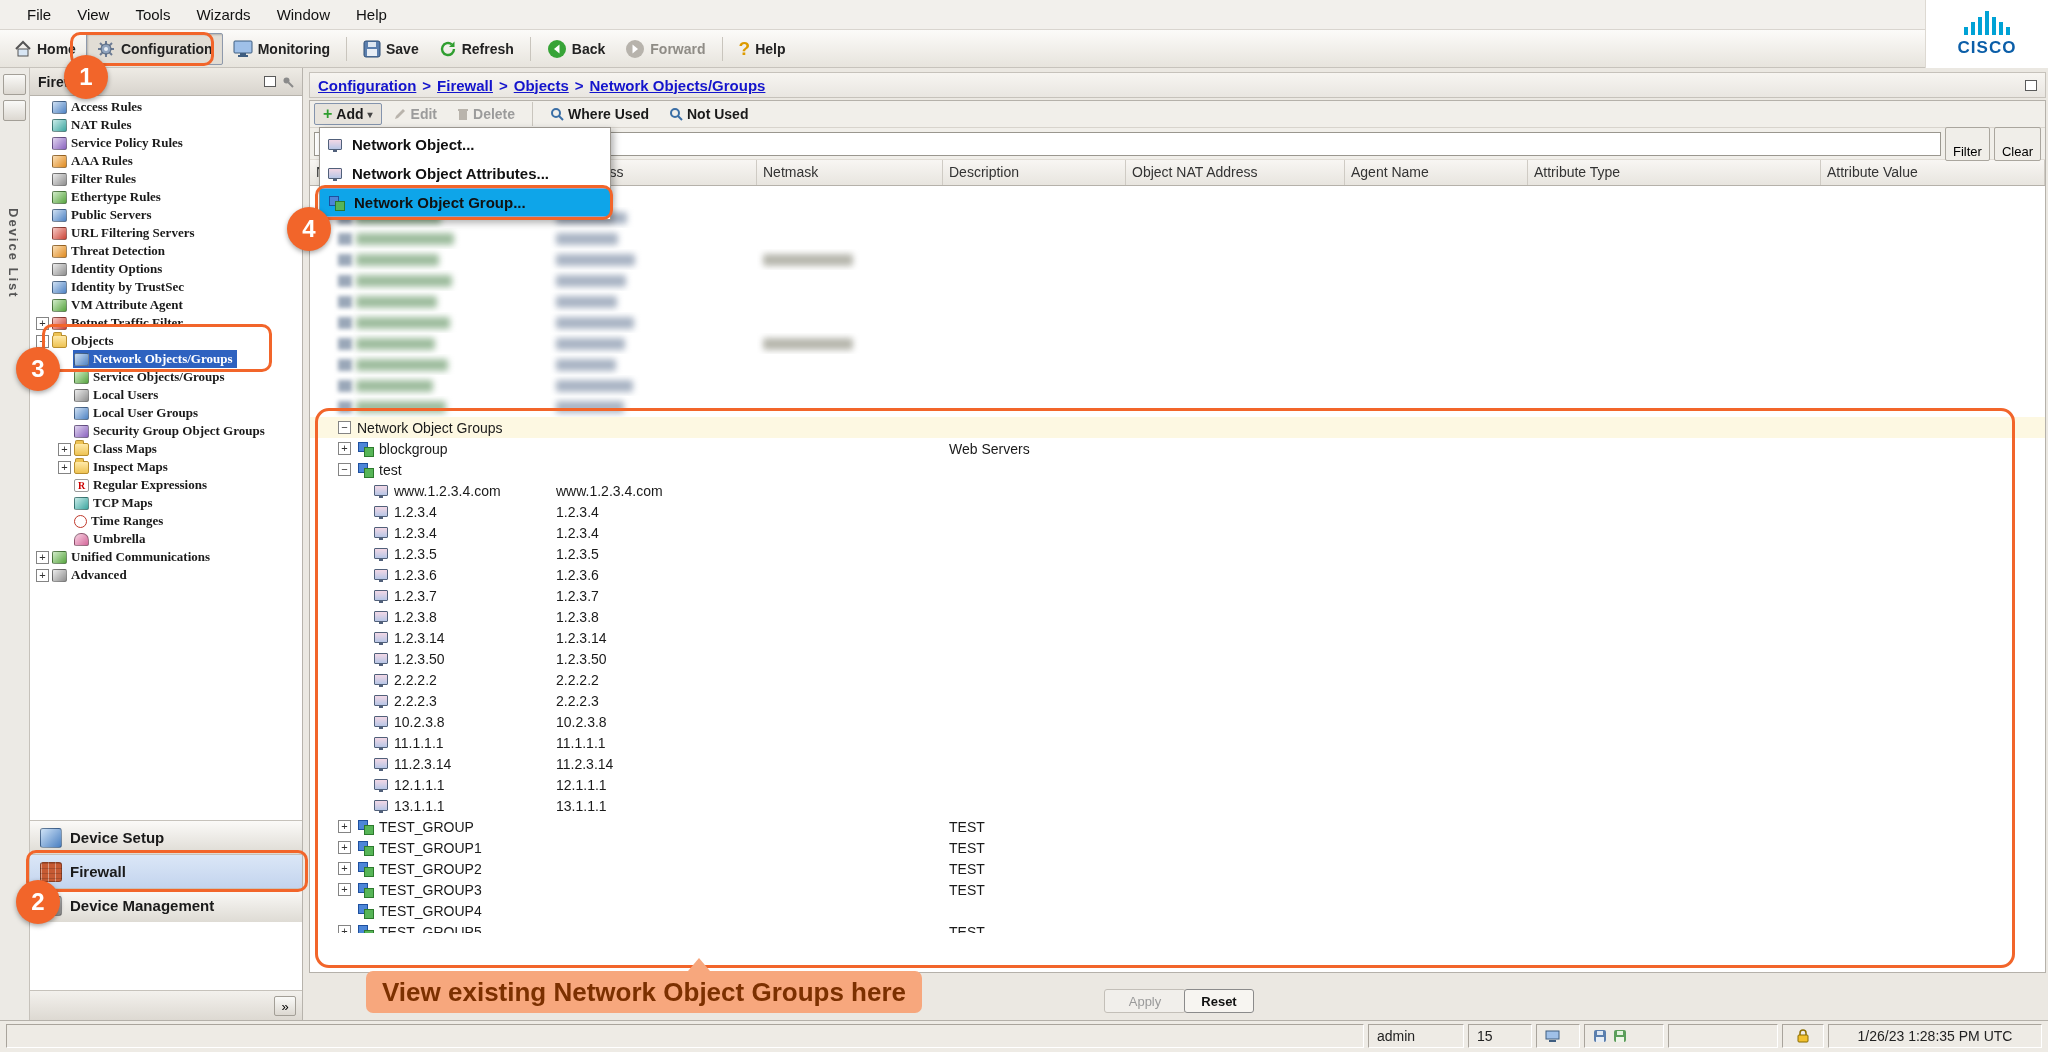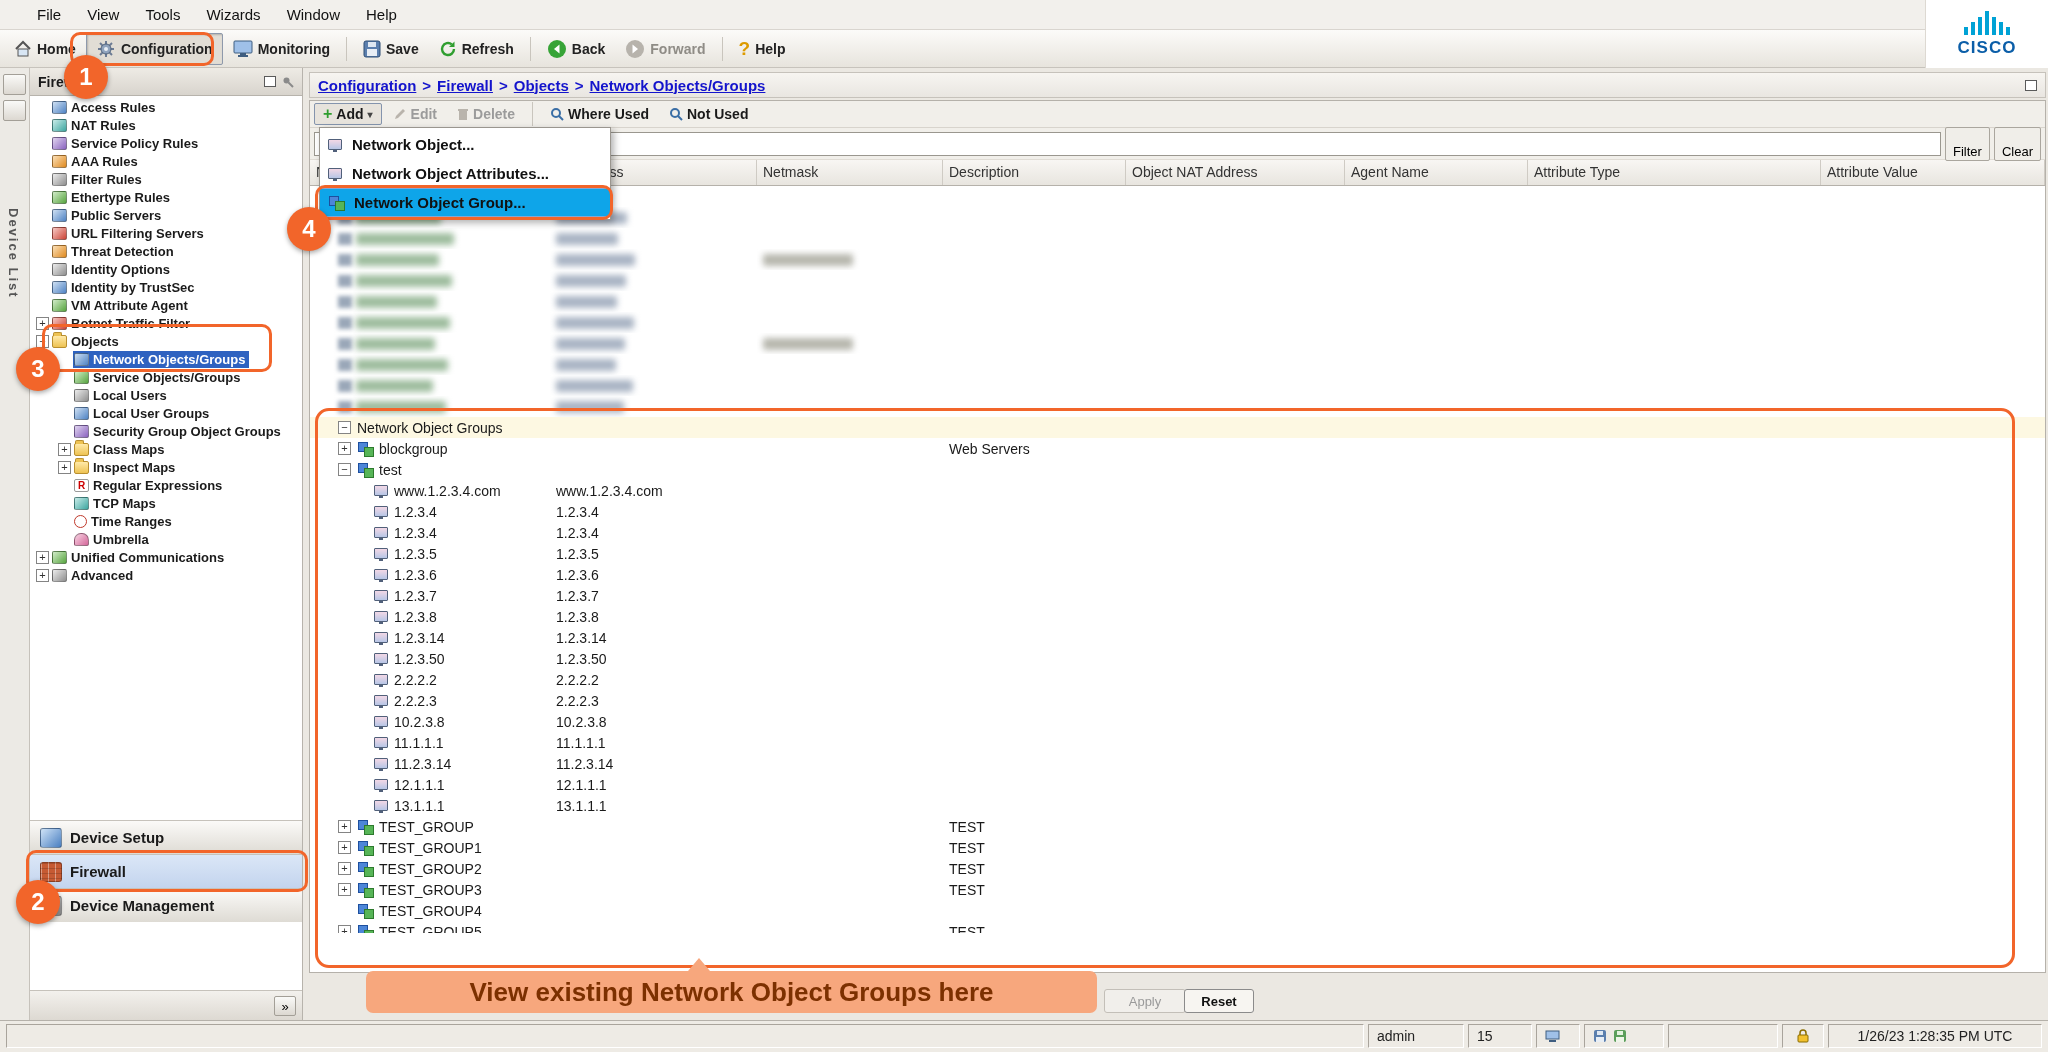--- a/index.html
+++ b/index.html
@@ -4,21 +4,21 @@
 <style>
   * { box-sizing:border-box; margin:0; padding:0; }
   html,body { width:2048px; height:1052px; }
   body {
     position:relative; overflow:hidden;
     font-family:"Liberation Sans", sans-serif; font-size:14px; color:#1a1a1a;
     background:#ebe8e2;
   }
   
   #menubar { position:absolute; left:0; top:0; width:2048px; height:30px;
-    background:#f2f0ec; border-bottom:1px solid #d9d5cf; display:flex; align-items:center; padding-left:24px; z-index:5;}
+    background:#f2f0ec; border-bottom:1px solid #d9d5cf; display:flex; align-items:center; padding-left:14px; z-index:5;}
   .mb-item { padding:0 13px; line-height:30px; font-size:15px; color:#111; cursor:default; }
   #search-input { position:absolute; left:1640px; top:4px; width:252px; height:22px;
     border:1px solid #9a978f; background:#fff; font-size:13px; padding:0 6px; color:#333;
     font-family:"Liberation Sans", sans-serif;}
   #go-btn { position:absolute; left:1898px; top:4px; height:22px; width:34px; font-size:13px;
     background:#f0eee9; border:1px solid #aaa69e; border-radius:2px; }
   
   #brand { position:absolute; left:1925px; top:0; width:123px; height:68px; background:#fff;
     border-left:1px solid #ddd9d2; z-index:6; display:flex; flex-direction:column; align-items:center; justify-content:center; gap:3px;}
   #brand .bars { display:flex; align-items:flex-end; gap:3px; height:24px; }
@@ -60,21 +60,21 @@
   .tic-orange { background:linear-gradient(135deg,#fbe0b8,#e08a1f); }
   .tic-red    { background:linear-gradient(135deg,#f6c9c4,#cc4437); }
   .tic-gray   { background:linear-gradient(135deg,#ececec,#8f8f8f); }
   .tic-purple { background:linear-gradient(135deg,#e0d4ef,#8a63c0); }
   .tic-pink   { background:linear-gradient(135deg,#f7d4e3,#d4679a); border-radius:7px 7px 2px 2px;}
   .tic-folder { background:linear-gradient(#ffe9a8,#eec353); border:1px solid #b98f2f; position:relative; }
   .tic-folder::before { content:""; position:absolute; top:-4px; left:0; width:7px; height:3px;
     background:#eec353; border:1px solid #b98f2f; border-bottom:none; border-radius:2px 2px 0 0; }
   .tic-regex { background:#fff; border:1px solid #9a9a9a; color:#c00; font-size:10px; font-weight:bold; }
   .tic-clock { background:#fff; border:1px solid #c0392b; border-radius:50%; width:13px; flex-basis:13px; }
-  .node { display:flex; align-items:center; gap:4px; padding:1px 4px 1px 1px; }
+  .node { display:flex; align-items:center; gap:4px; padding:1px 4px 1px 1px;font-family:Liberation Serif, serif; }
   .tree-label { font-size:13px; font-weight:bold; white-space:nowrap; }
   .tree-row.selected .node { background:#2e62c0; }
   .tree-row.selected .tree-label { color:#fff; }
   
   #side-nav { position:absolute; left:0; right:0; bottom:30px; height:170px; }
   .nav-row { height:34px; border-top:1px solid #c6c2bb; background:linear-gradient(#fbfaf8,#dedbd4);
     display:flex; align-items:center; gap:8px; padding-left:10px; font-weight:bold; font-size:15px; cursor:default;}
   .nav-row.selected { background:linear-gradient(#dbe7f7,#c3d4ee); }
   .nic { width:22px; height:20px; flex:0 0 22px; border-radius:3px; border:1px solid rgba(0,0,0,.3); }
   .nic-ds { background:linear-gradient(135deg,#cfe3f7,#4a7fc1); }
@@ -149,21 +149,21 @@
   #statusbar { position:absolute; left:0; top:1020px; width:2048px; height:32px; background:#eeebe5;
     border-top:1px solid #b5b1aa; display:flex; align-items:stretch; padding:0 4px; z-index:5;}
   .sb-cell { border:1px solid; border-color:#a9a49c #ffffff #ffffff #a9a49c; height:24px; margin:3px 2px 0 2px;
     display:flex; align-items:center; padding:0 8px; font-size:14px; color:#222; gap:6px;}
   .sb-fill { flex:1; }
   
   .badge { position:absolute; width:44px; height:44px; border-radius:50%; background:#f2652a; color:#fff;
     font-weight:bold; font-size:24px; display:flex; align-items:center; justify-content:center; z-index:50;
     box-shadow:0 2px 5px rgba(0,0,0,.35); pointer-events:none;}
   .orect { position:absolute; border:3px solid #f2652a; border-radius:10px; z-index:45; pointer-events:none; }
-  #callout { position:absolute; left:366px; top:971px; width:731px; height:42px; background:#f7a77d;
+  #callout { position:absolute; left:366px; top:971px; width:556px; height:42px; background:#f7a77d;
     border-radius:7px; color:#7c3000; font-weight:bold; font-size:26px; display:flex; align-items:center;
     justify-content:center; z-index:50; pointer-events:none;}
   #callout::before { content:""; position:absolute; top:-13px; left:322px; border-left:11px solid transparent;
     border-right:11px solid transparent; border-bottom:13px solid #f7a77d; }
   svg { display:block; }
 </style>
 </head>
 <body>
 
 <div id="menubar">

